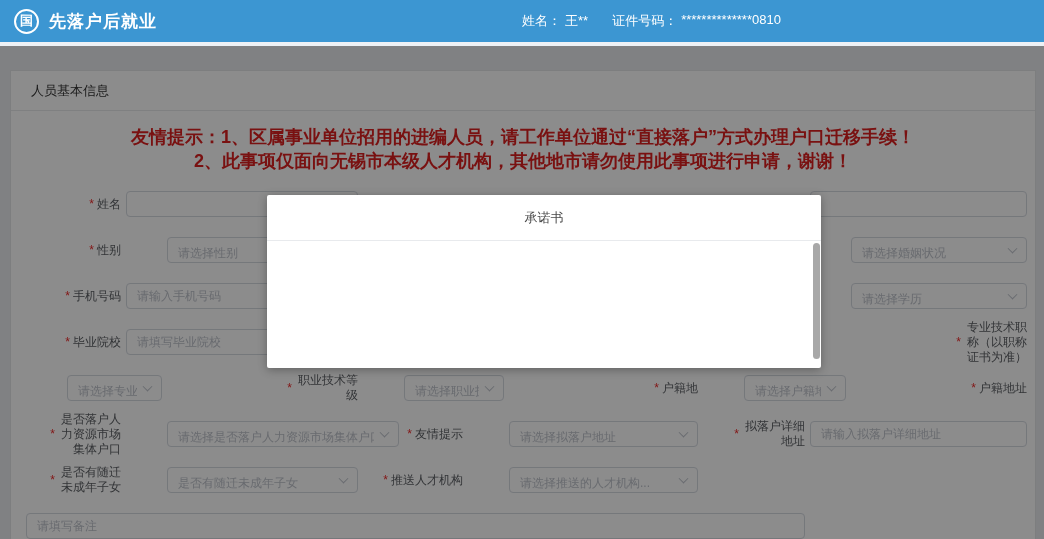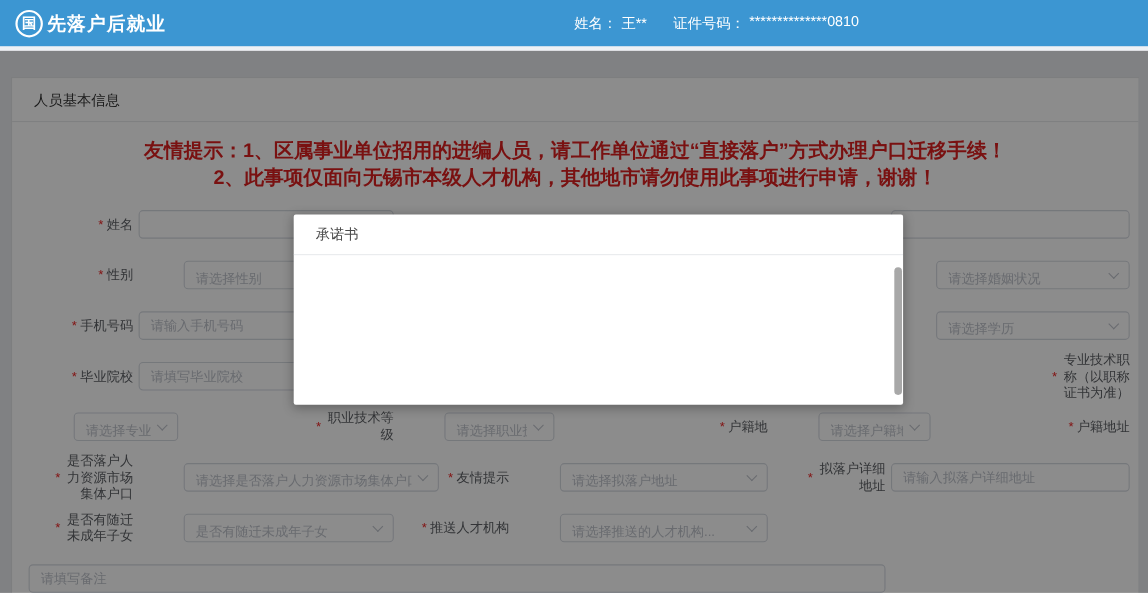--- a/index.html
+++ b/index.html
@@ -14,21 +14,21 @@
   .app-header{
     position:absolute; top:0; left:0; right:0; height:42px;
     background:#3c96d2; display:flex; align-items:center;
     padding:0 14px; z-index:40;
   }
   .logo{
     width:25px; height:25px; border:2px solid #fff; border-radius:50%;
     color:#fff; font-size:13px; font-weight:bold;
     display:flex; align-items:center; justify-content:center; flex:0 0 auto;
   }
-  .app-title{ color:#fff; font-size:17px; font-weight:bold; margin-left:4px; letter-spacing:1px; }
+  .app-title{ color:#fff; font-size:17px; font-weight:bold; margin-left:10px; letter-spacing:1px; }
   .user-info{
     position:absolute; left:522px; top:0; height:42px;
     display:flex; align-items:center; gap:6px;
     color:#fff; font-size:13px; white-space:nowrap;justify-content:flex-end;
   }
   .user-info .grp{ display:flex; gap:4px; margin-right:18px; }
   .hdr-strip{ position:absolute; top:42px; left:0; right:0; height:4px; background:#eef1f5; z-index:39; }
 
   
   .content{ position:absolute; top:46px; left:0; right:0; bottom:0; background:#e9ebee; z-index:1; }
@@ -75,22 +75,22 @@
   }
 
   
   .overlay{ position:absolute; top:46px; left:0; right:0; bottom:0; background:rgba(0,0,0,0.45); z-index:20; }
   .modal{
     position:absolute; left:267px; top:195px; width:554px; height:173px;
     background:#fff; z-index:30; border-radius:2px;
     box-shadow:0 2px 10px rgba(0,0,0,0.3); overflow:hidden;
   }
   .modal-header{
-    height:37px; display:flex; align-items:center; padding:0 20px;
-    font-size:13px; color:#4a4a4a; border-bottom:1px solid #e8eaed;
+    height:46px; display:flex; align-items:center; padding:0 20px;
+    font-size:13px; color:#4a4a4a; border-bottom:1px solid #e8eaed;justify-content:center;
   }
   .modal-body{ padding:12px 20px 0; text-align:center; }
   .modal-heading{ font-size:19px; font-weight:normal; color:#565656; margin-top:6px; letter-spacing:2px; }
   .modal-text{ margin-top:16px; font-size:12px; color:#666; line-height:23px; text-align:center; }
   .modal-scrollbar{
     position:absolute; right:1px; top:48px; width:7px; height:116px;
     background:#a8a8a8; border-radius:4px;
   }
 </style>
 </head>

